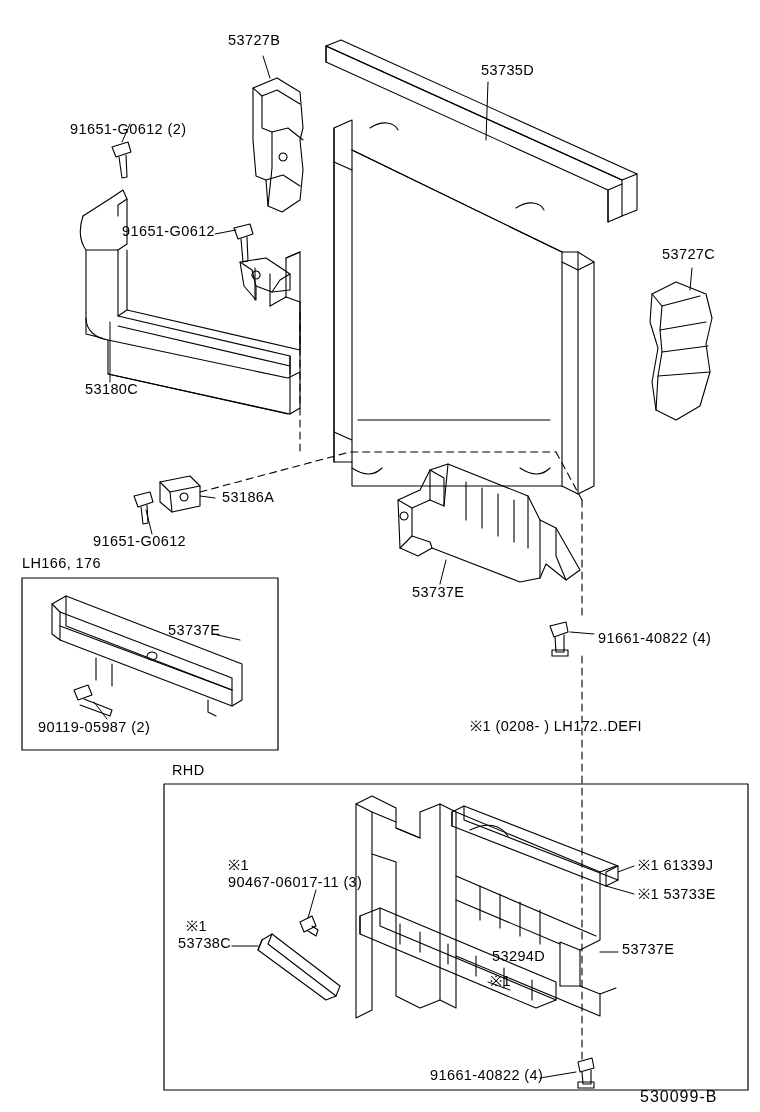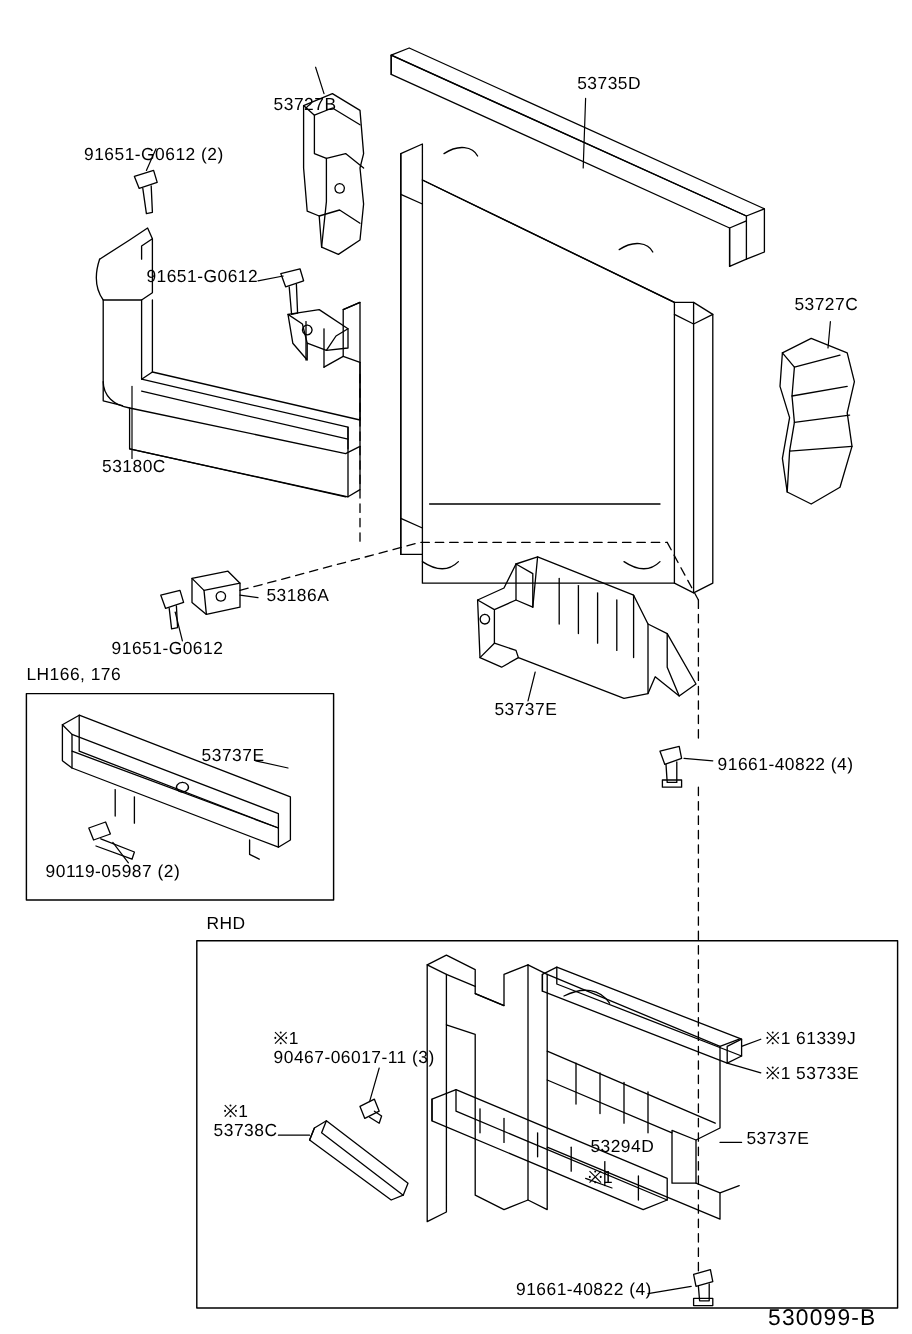--- a/index.html
+++ b/index.html
@@ -26,21 +26,21 @@
   }
   .lbl {
     position: absolute;
     font-family: "Liberation Sans", sans-serif;
     font-size: 14.5px;
     color: #000000;
     white-space: nowrap;
     letter-spacing: 0.4px;
   }
   .lbl.footer {
-    font-size: 19px;
+    font-size: 16px;
     letter-spacing: 1px;
     text-align: right;
   }
 </style>
 </head>
 <body>
 
 <div id="page">
 
   <svg class="svg-layer" viewBox="0 0 760 1112">
@@ -259,21 +259,21 @@
         <path d="M232 946 L258 946"></path>
         <path d="M618 952 L600 952"></path>
         <path d="M510 990 L488 982"></path>
         <path d="M540 1078 L576 1072"></path>
       </g>
 
     </g>
   </svg>
 
   <div class="lbl" style="left:70px; top:102px;margin-top:19px;">91651-G0612 (2)</div>
-  <div class="lbl" style="left:228px; top:32px;margin-top:48px;">53727B</div>
+  <div class="lbl" style="left:228px; top:32px;">53727B</div>
   <div class="lbl" style="left:452px; top:62px;margin-left:29px;">53735D</div>
   <div class="lbl" style="left:122px; top:223px;">91651-G0612</div>
   <div class="lbl" style="left:662px; top:246px;">53727C</div>
   <div class="lbl" style="left:85px; top:381px;">53180C</div>
   <div class="lbl" style="left:222px; top:489px;">53186A</div>
   <div class="lbl" style="left:93px; top:533px;">91651-G0612</div>
   <div class="lbl" style="left:412px; top:584px;">53737E</div>
   <div class="lbl" style="left:598px; top:630px;">91661-40822 (4)</div>
   <div class="lbl" style="left:168px; top:622px;">53737E</div>
   <div class="lbl" style="left:38px; top:719px;">90119-05987 (2)</div>
@@ -284,16 +284,17 @@
   <div class="lbl" style="left:186px; top:915px;">※1</div>
   <div class="lbl" style="left:178px; top:935px;">53738C</div>
   <div class="lbl" style="left:622px; top:941px;">53737E</div>
   <div class="lbl" style="left:490px; top:970px;">※1</div>
   <div class="lbl" style="left:492px; top:948px;">53294D</div>
   <div class="lbl" style="left:430px; top:1067px;">91661-40822 (4)</div>
 
   <div class="lbl" style="left:22px; top:555px;">LH166, 176</div>
   <div class="lbl" style="left:172px; top:762px;">RHD</div>
 
+  <div class="lbl" style="left:470px; top:715px;">※1 (0208-      ) LH172..DEFI</div>
 
   <div class="lbl footer" style="left:640px; top:1088px;">530099-B</div>
 
 </div>
 
 </body></html>

